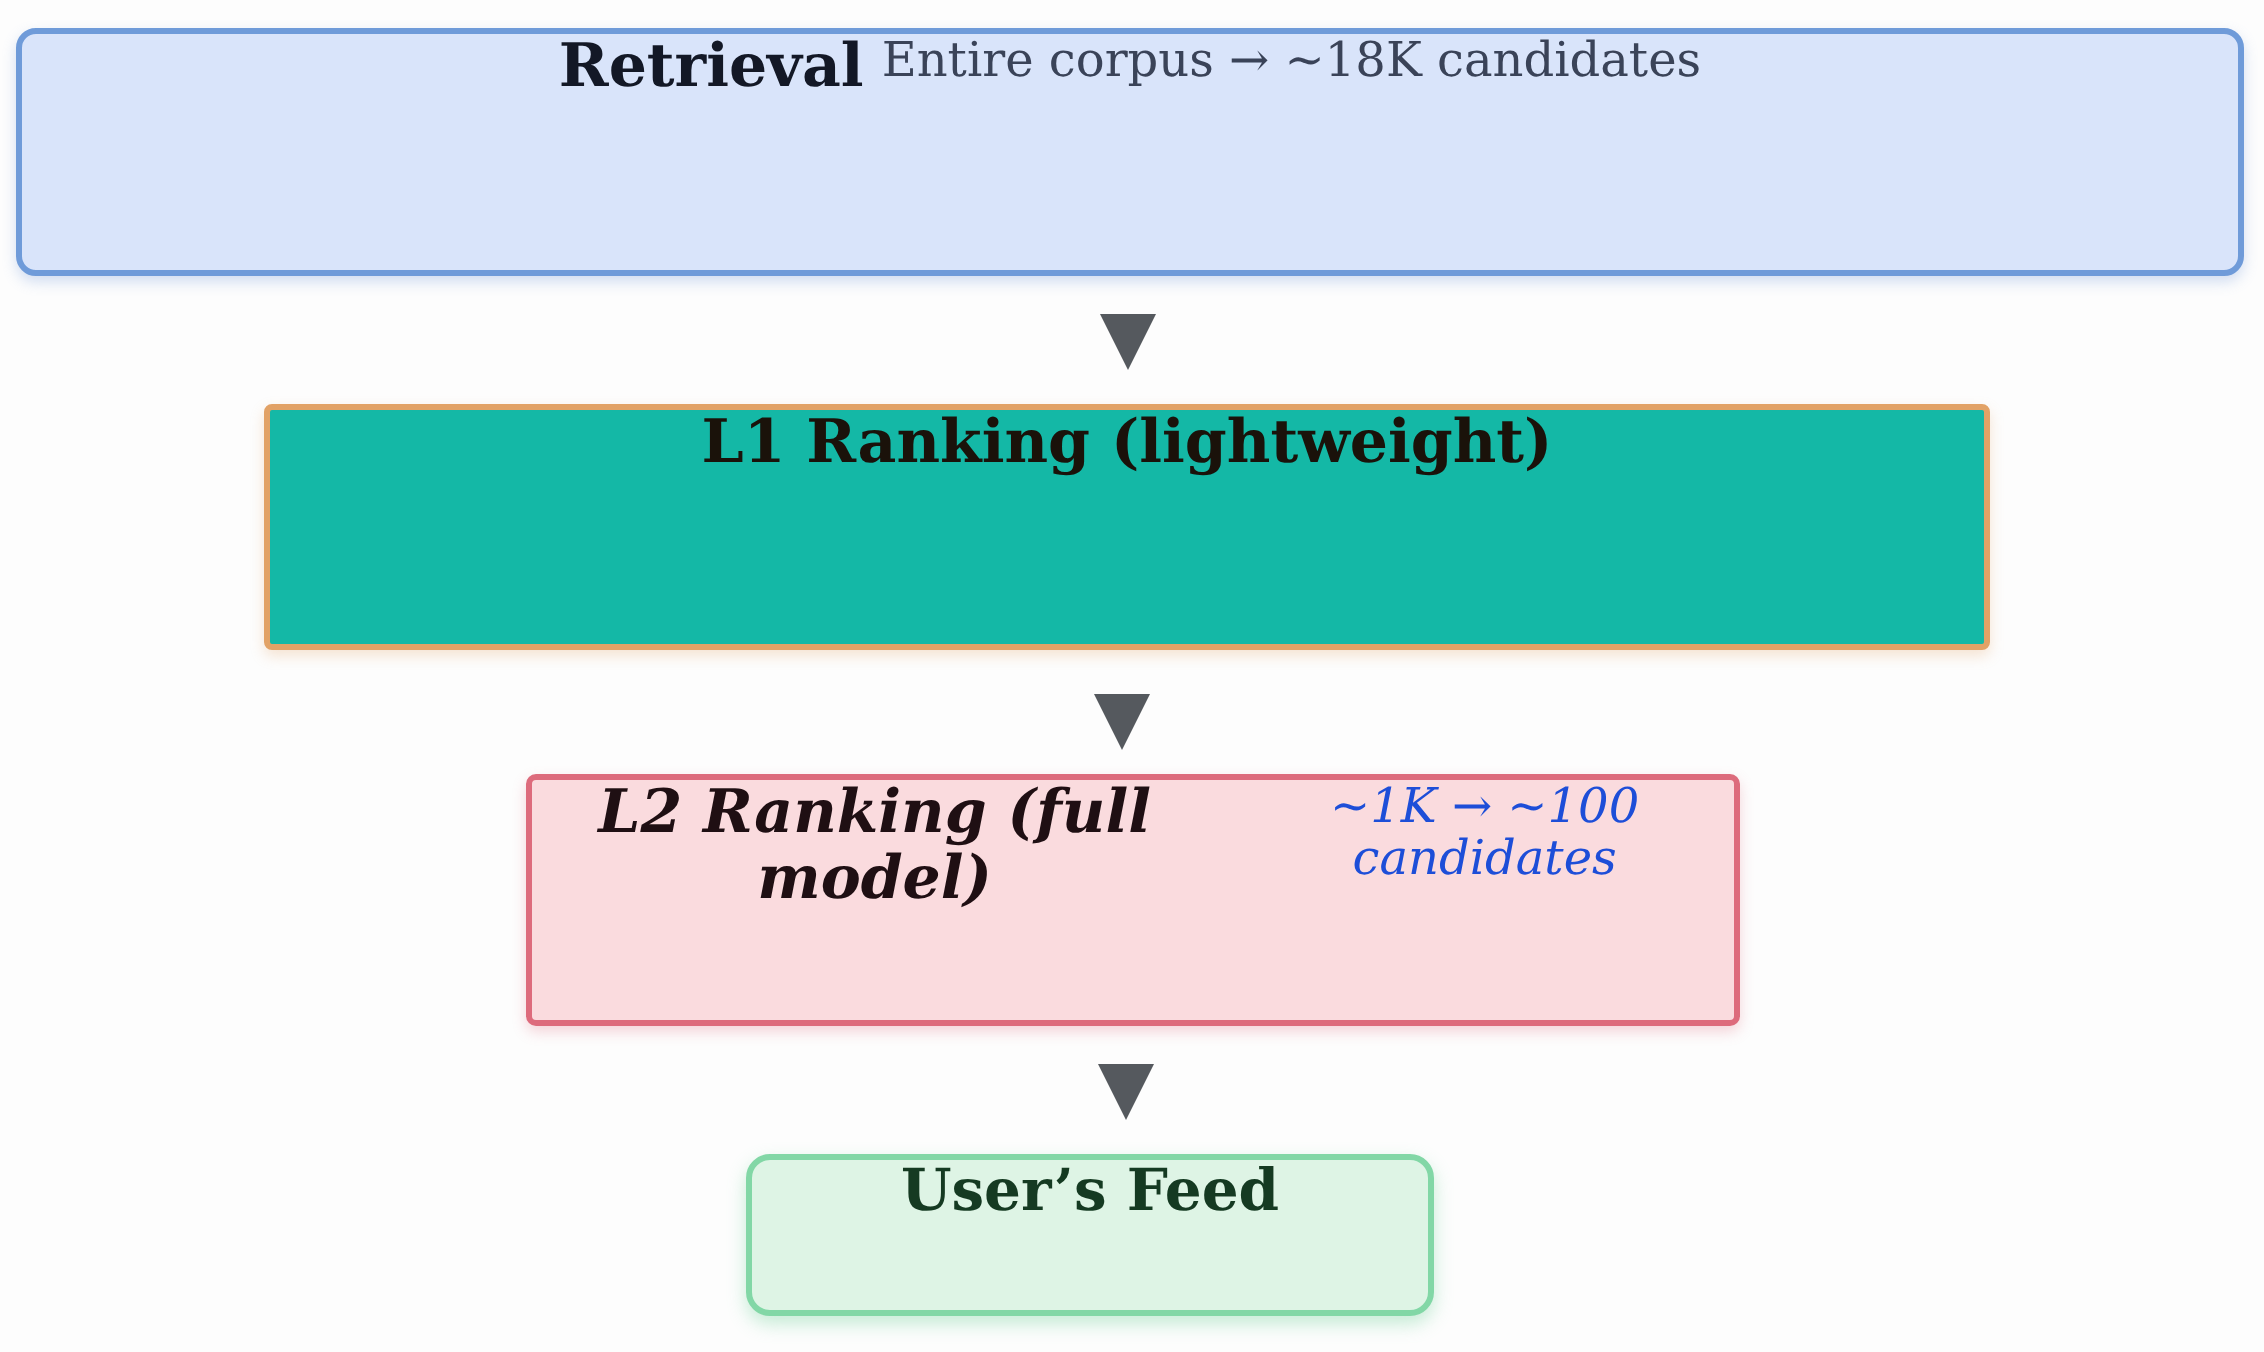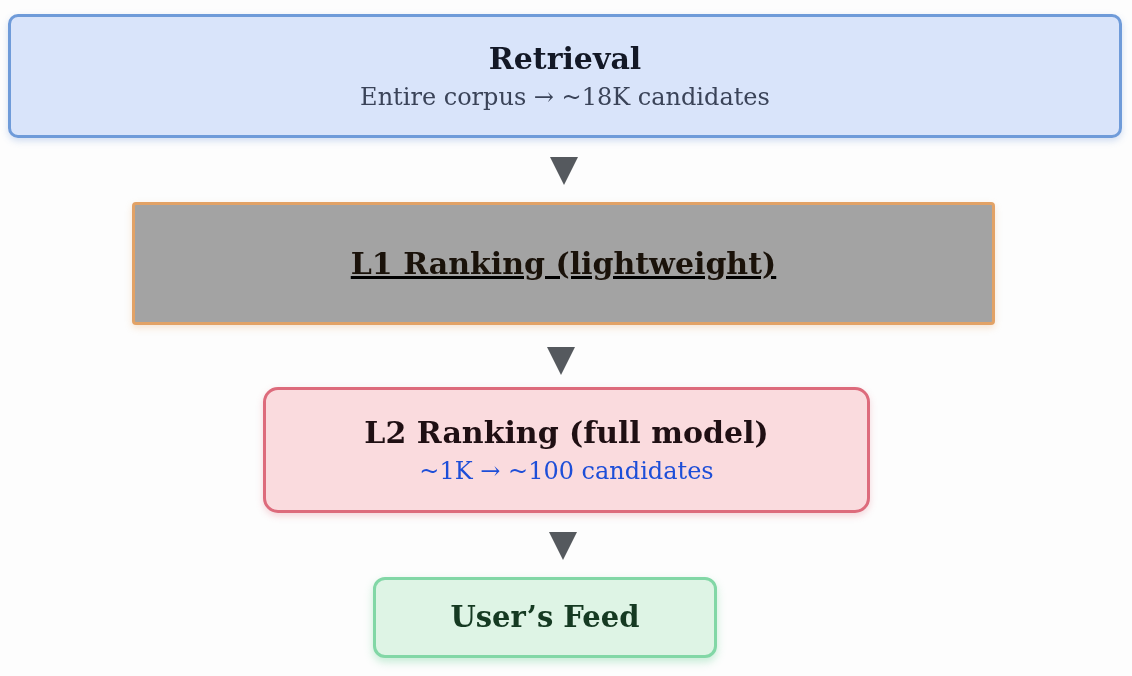--- a/index.html
+++ b/index.html
@@ -11,42 +11,43 @@
     width: 1132px;
     height: 676px;
     overflow: hidden;
     font-family: "DejaVu Serif", serif;
   }
   .stage {
     position: absolute;
     box-sizing: border-box;
     border: 3px solid;
     display: flex;
-    flex-direction: column;
+    flex-direction: row;
     justify-content: center;
     text-align: center;
     gap: 9px;
   }
   .stage-0 {
     left: 8px;  top: 14px;
     width: 1114px; height: 124px;
     border-radius: 10px;
     box-shadow: 0 3px 7px rgba(110,150,215,0.30);
   }
   .stage-1 {
     left: 132px; top: 202px;
     width: 863px; height: 123px;
     border-radius: 4px;
     box-shadow: 0 3px 7px rgba(225,162,102,0.28);
   }
   .stage-2 {
     left: 263px; top: 387px;
     width: 607px; height: 126px;
-    border-radius: 15px;
+    border-radius: 5px;
     box-shadow: 0 3px 7px rgba(221,107,124,0.28);
+    font-style: italic;
   }
   .stage-3 {
     left: 373px; top: 577px;
     width: 344px; height: 81px;
     border-radius: 12px;
     box-shadow: 0 4px 9px rgba(130,214,166,0.45);
   }
   .box-title {
     font-weight: bold;
     font-size: 30px;
@@ -76,21 +77,21 @@
 
 <div class="canvas" style="background: rgb(253, 253, 253);">
 
   <div class="stage stage-0" style="background: rgb(217, 228, 250); border-color: rgb(111, 155, 217);">
     <div class="box-title" style="color: rgb(19, 24, 38);">Retrieval</div>
     <div class="box-sub" style="color: rgb(58, 67, 88);">Entire corpus → ~18K candidates</div>
   </div>
 
   <div class="arrow arrow-0" style="border-top-color: rgb(85, 89, 94);"></div>
 
-  <div class="stage stage-1" style="background: #a3a3a3; border-color: rgb(226, 162, 102); text-decoration: underline;">
+  <div class="stage stage-1" style="background: #14b8a6; border-color: rgb(226, 162, 102);">
     <div class="box-title" style="color: rgb(26, 18, 10);">L1 Ranking (lightweight)</div>
   </div>
 
   <div class="arrow arrow-1" style="border-top-color: rgb(85, 89, 94);"></div>
 
   <div class="stage stage-2" style="background: rgb(250, 219, 222); border-color: rgb(221, 107, 124);">
     <div class="box-title" style="color: rgb(31, 15, 19);">L2 Ranking (full model)</div>
     <div class="box-sub" style="color: #1d4ed8;">~1K → ~100 candidates</div>
   </div>
 

